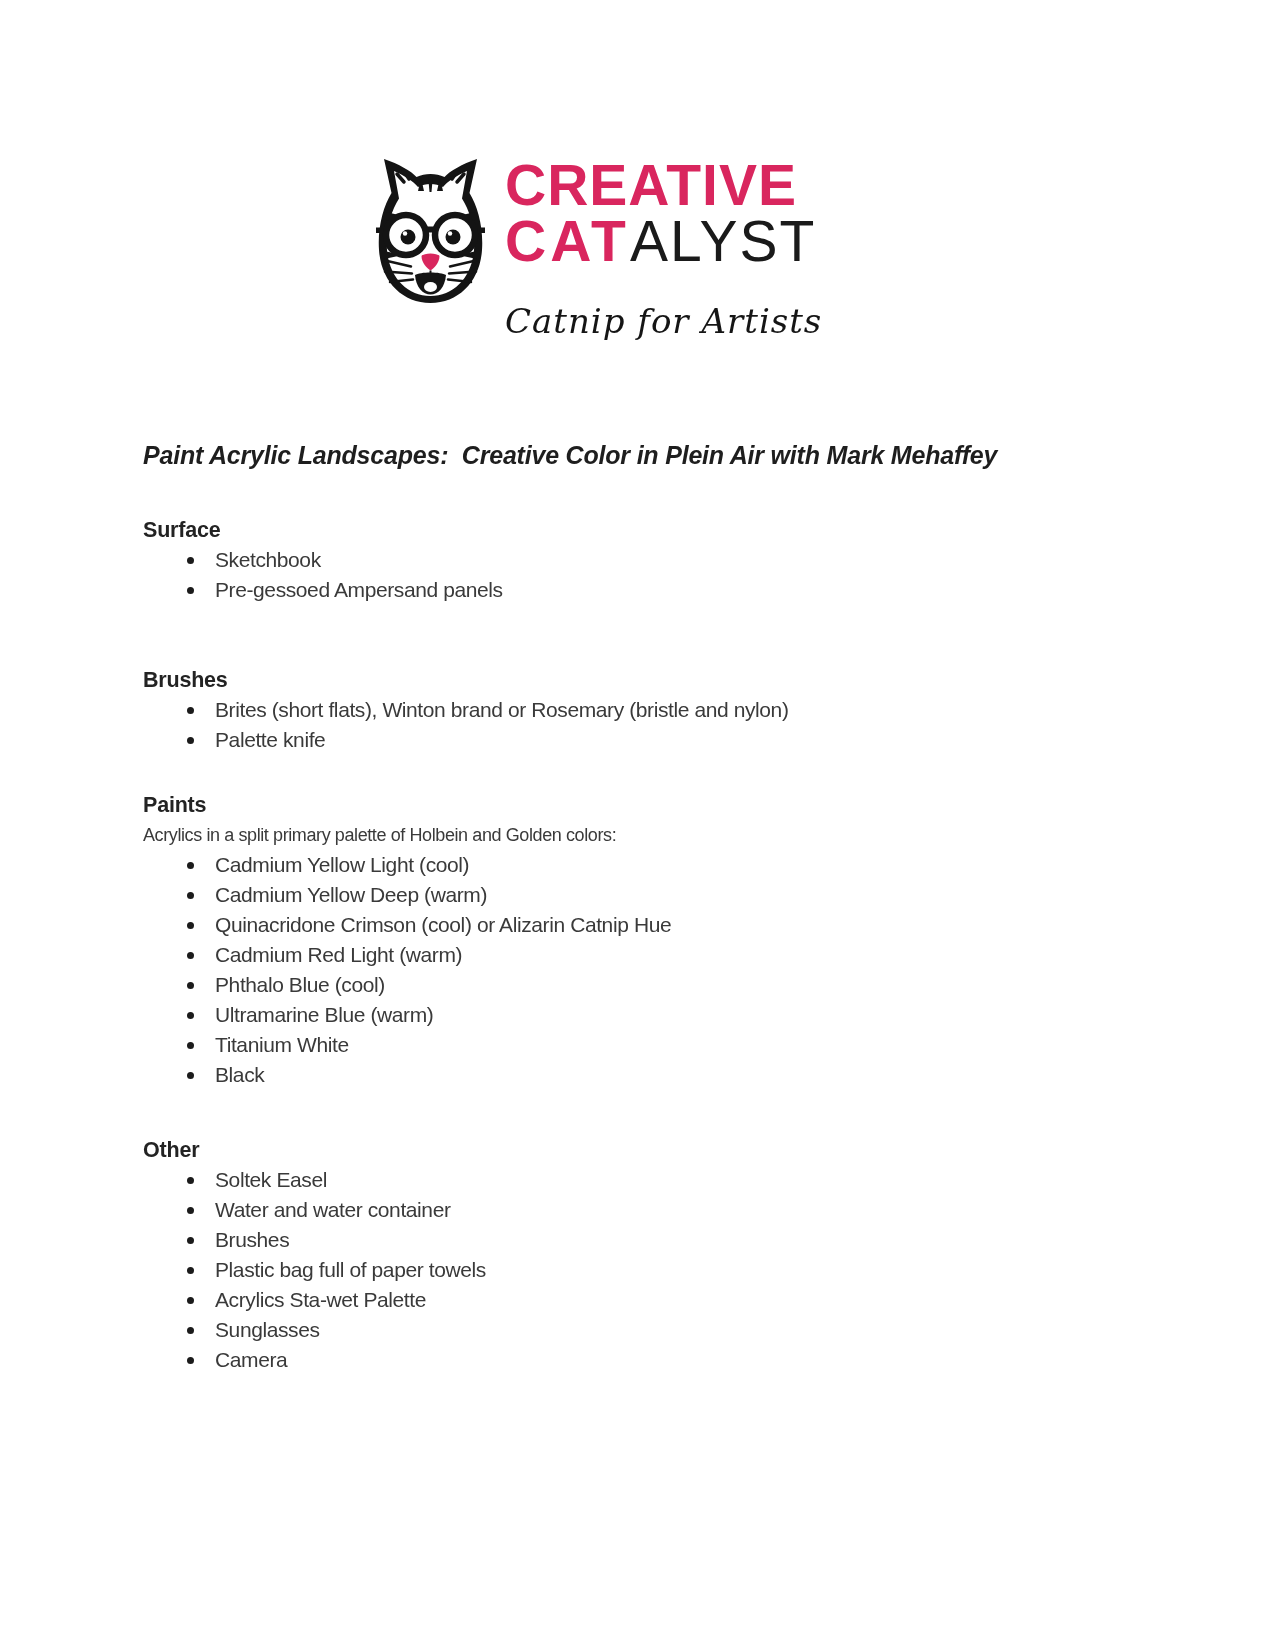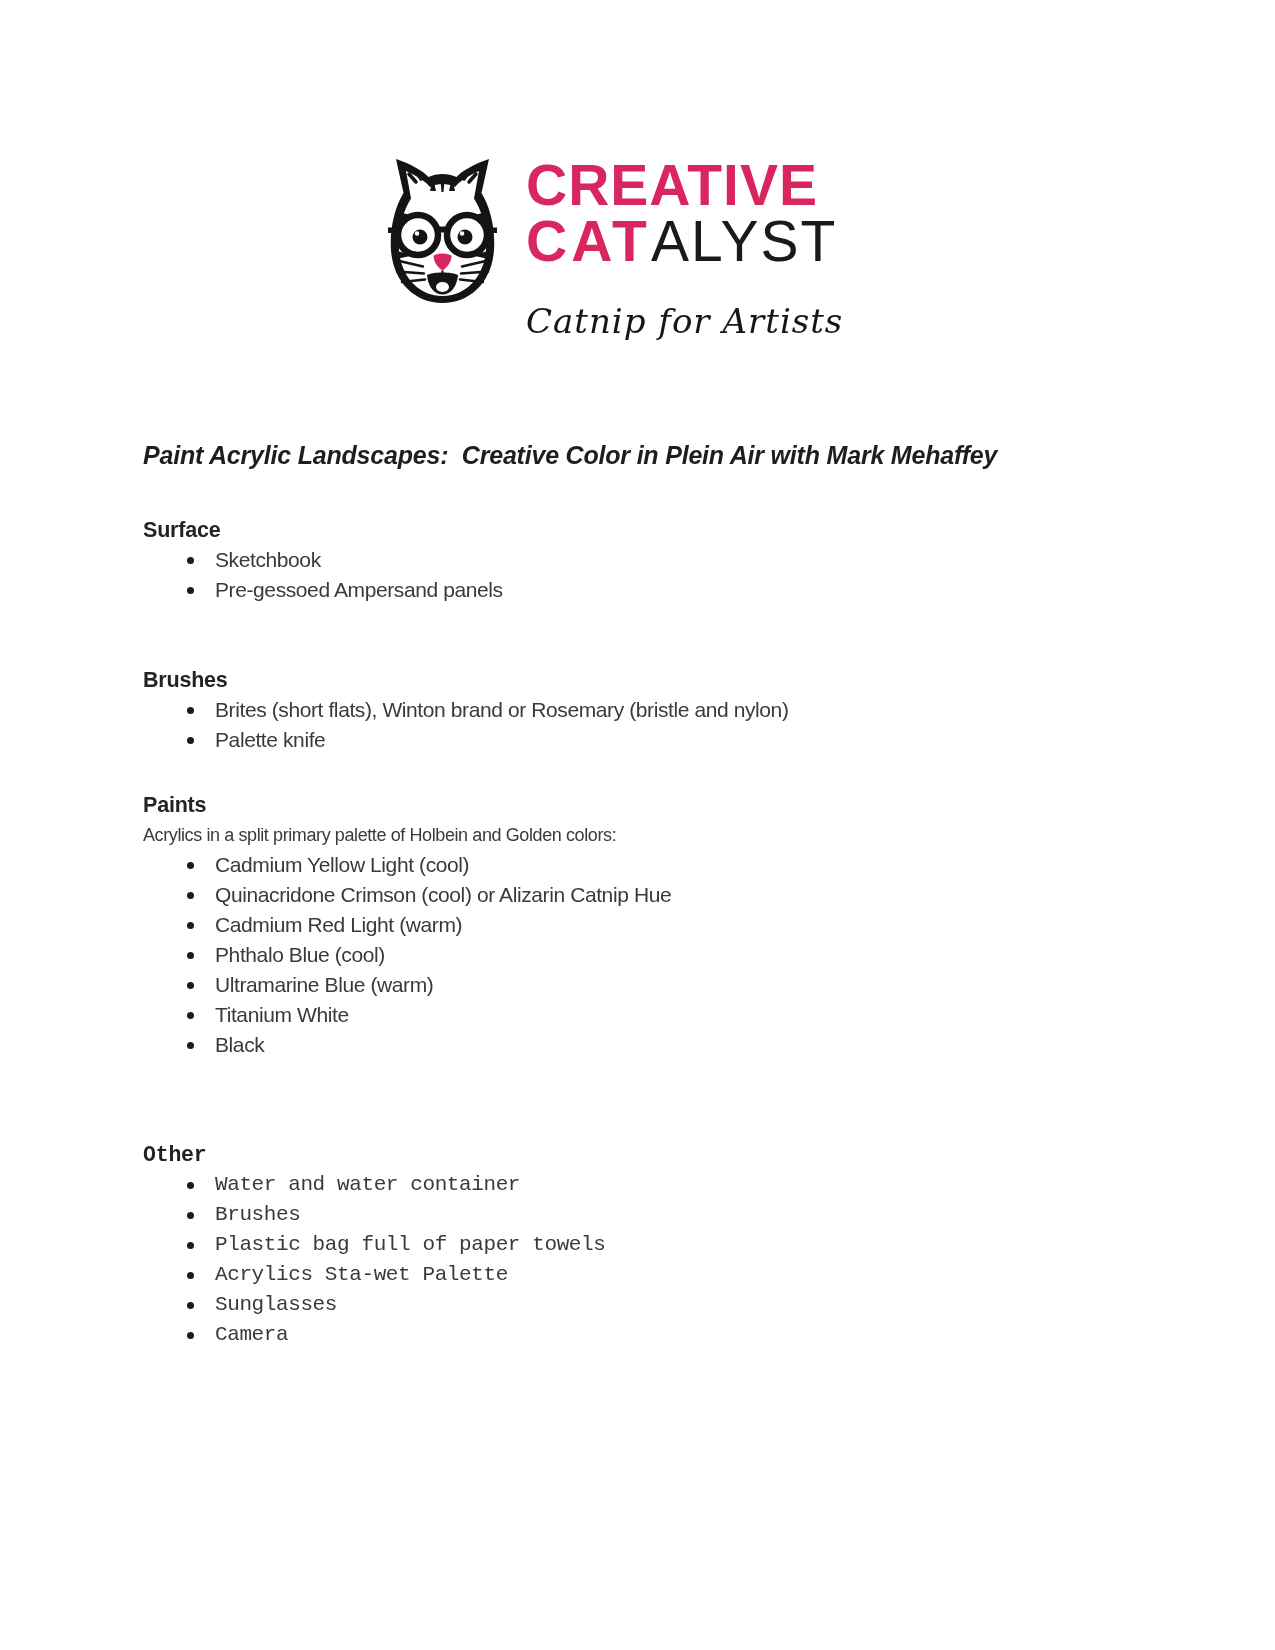--- a/index.html
+++ b/index.html
@@ -5,21 +5,21 @@
   :root{ --brand:#d9265e; --ink:#141414; --body:#3a3a3a; --head:#232323; }
   *{ box-sizing:border-box; margin:0; padding:0; }
   html,body{ background:#ffffff; }
   body{ font-family:"Liberation Sans", sans-serif; color:var(--body); }
   .page{
     position:relative; width:1275px; height:1650px; background:#fff;
     margin:0 auto; overflow:hidden;
   }
 
   
-  .logo{ position:absolute; left:380px; top:152px; display:flex; align-items:flex-start; gap:21px; }
+  .logo{ position:absolute; left:368px; top:152px; display:flex; align-items:flex-start; gap:12px; }
   .cat-svg{ width:125px; height:160px; flex:0 0 auto; }
   .wordmark{ padding-top:6px; text-align:left; }
   .brand-line1{
     font-size:57px; font-weight:bold; line-height:54px; letter-spacing:1px;
     color:var(--brand);
   }
   .brand-line2{ line-height:58px; white-space:nowrap; }
   .brand-line2 .cat{
     font-size:57px; font-weight:bold; letter-spacing:4px; color:var(--brand);
   }
@@ -35,21 +35,21 @@
   
   .content{ position:absolute; left:143px; top:440px; width:1000px; }
   .title{
     font-size:25px; font-weight:bold; font-style:italic; line-height:30px;
     color:#1e1e1e; letter-spacing:-0.2px; white-space:pre-wrap;
   }
   .doc-section{ }
   #sections section:nth-of-type(1){ margin-top:45px; }
   #sections section:nth-of-type(2){ margin-top:60px; }
   #sections section:nth-of-type(3){ margin-top:35px; }
-  #sections section:nth-of-type(4){ margin-top:80px;font-family:Liberation Mono, monospace; }
+  #sections section:nth-of-type(4){ margin-top:45px; }
   .sec-heading{
     font-size:21.5px; font-weight:bold; line-height:30px; color:var(--head);
     letter-spacing:-0.2px;
   }
   .sec-intro{
     font-size:18px; line-height:30px; color:var(--body); letter-spacing:-0.4px;
   }
   .sec-list{ list-style:none; }
   .sec-list li{
     position:relative; padding-left:72px; font-size:21px; line-height:30px;
@@ -137,33 +137,35 @@
             <li>Brites (short flats), Winton brand or Rosemary (bristle and nylon)</li>
             <li>Palette knife</li>
           </ul>
   </section>
 
   <section class="doc-section">
     <h2 class="sec-heading">Paints</h2>
     <p class="sec-intro">Acrylics in a split primary palette of Holbein and Golden colors:</p>
     <ul class="sec-list">
             <li>Cadmium Yellow Light (cool)</li>
+            <li>Cadmium Yellow Deep (warm)</li>
             <li>Quinacridone Crimson (cool) or Alizarin Catnip Hue</li>
             <li>Cadmium Red Light (warm)</li>
             <li>Phthalo Blue (cool)</li>
             <li>Ultramarine Blue (warm)</li>
             <li>Titanium White</li>
             <li>Black</li>
           </ul>
   </section>
 
   <section class="doc-section">
     <h2 class="sec-heading">Other</h2>
 
     <ul class="sec-list">
+            <li>Soltek Easel</li>
             <li>Water and water container</li>
             <li>Brushes</li>
             <li>Plastic bag full of paper towels</li>
             <li>Acrylics Sta-wet Palette</li>
             <li>Sunglasses</li>
             <li>Camera</li>
           </ul>
   </section>
 </div>
   </div>

